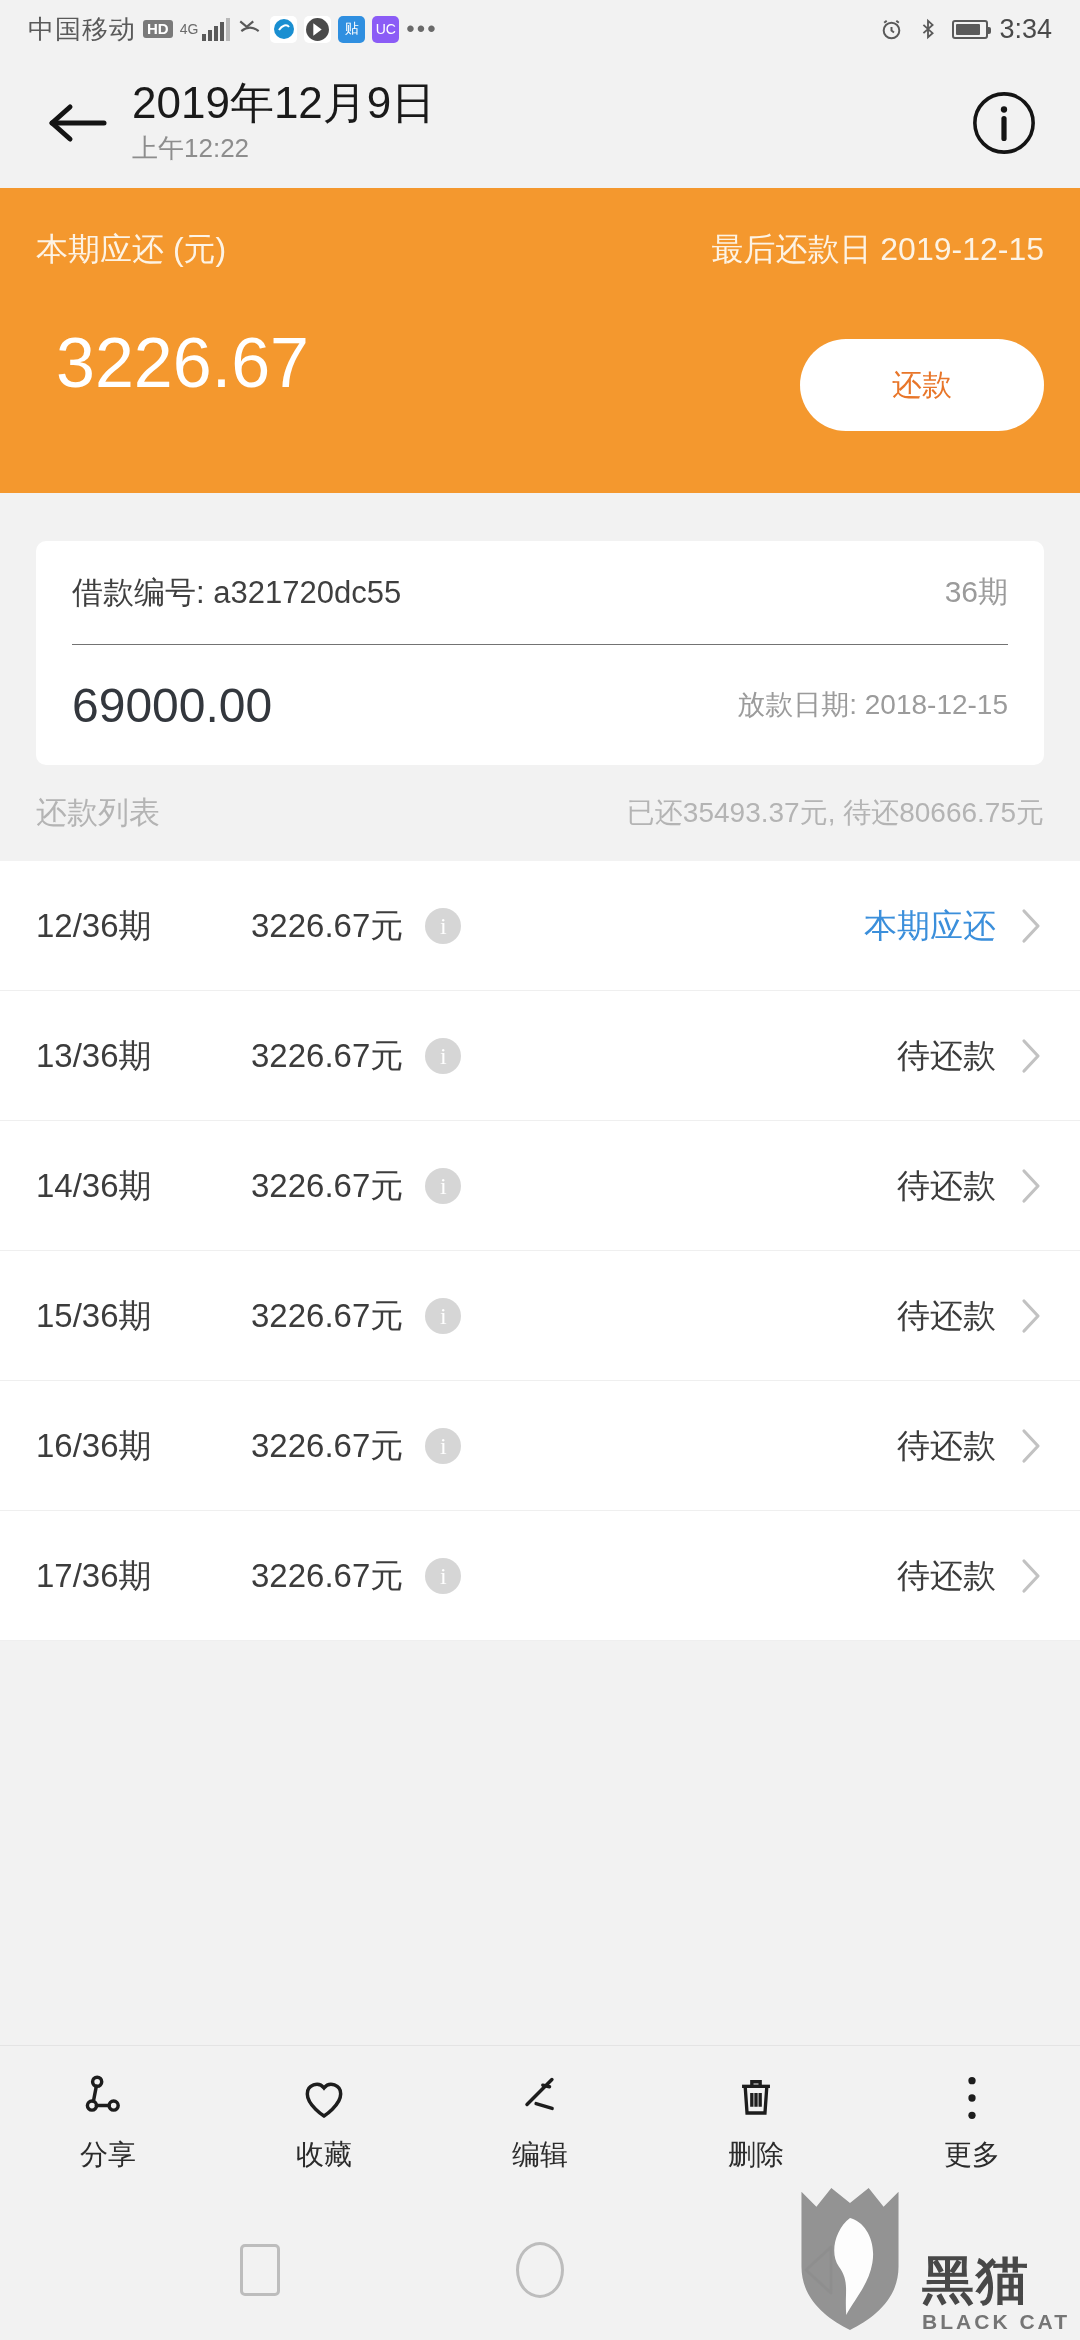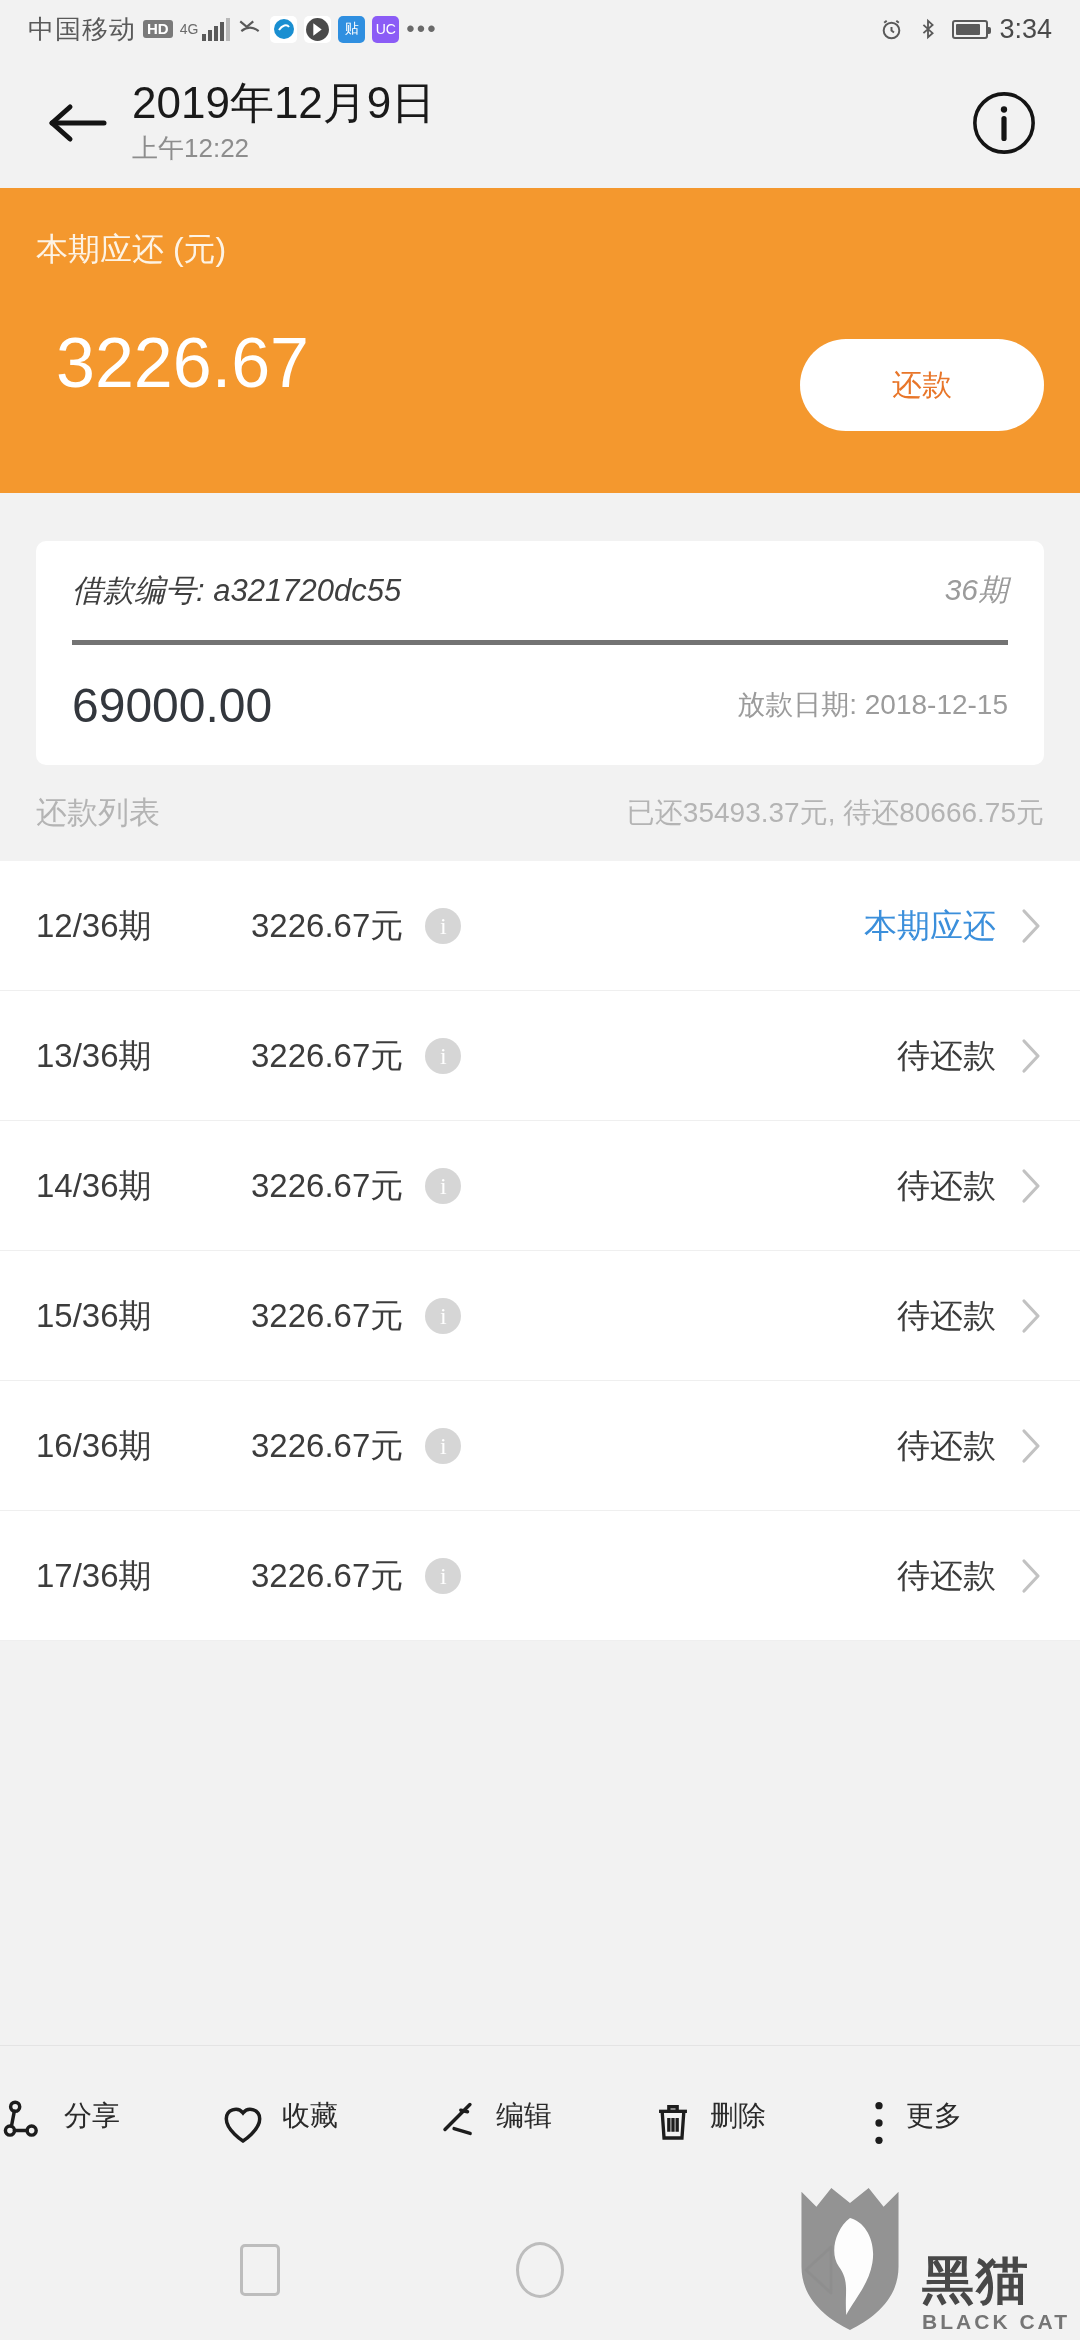--- a/index.html
+++ b/index.html
@@ -70,21 +70,21 @@
     border:none; border-radius:50px; width:244px; height:92px;
     display:flex;align-items:center;justify-content:center;margin-top:45px;
   }
 
   
   .card-wrap{ padding:48px 36px 0 36px; background:#f2f2f2; }
   .card{
     background:#fff; border-radius:10px; padding:0 36px;
   }
   .card-row1{ display:flex; justify-content:space-between; align-items:center;
-    height:104px; border-bottom:5px solid #737373;font-style:italic;}
+    height:104px; border-bottom:1px solid #737373;}
   .card-loanno{ font-size:31px; color:#3f3f3f;}
   .card-terms{ font-size:30px; color:#9b9b9b;}
   .card-row2{ display:flex; justify-content:space-between; align-items:center; height:120px;}
   .card-amount{ font-size:48px; color:#33373d; letter-spacing:0px;}
   .card-date{ font-size:28px; color:#9b9b9b;}
 
   
   .list-head{
     display:flex; justify-content:space-between; align-items:center;
     padding:0 36px; height:96px; background:#f2f2f2;
@@ -114,21 +114,21 @@
   .row-status.current{ color:#3b8fdb; }
   .row-chevron{ margin-left:22px; color:#bfbfbf; display:flex; align-items:center;}
 
   
   .toolbar{
     position:absolute; left:0; right:0; bottom:140px; height:155px;
     background:#f2f2f2; display:flex; align-items:center;
     border-top:1px solid #e4e4e4;
   }
   .tool{
-    flex:1; display:flex; flex-direction:row; gap:12px;
+    flex:1; display:flex; flex-direction:column; align-items:center; gap:12px;
   }
   .tool-icon{ height:52px; display:flex; align-items:center; justify-content:center;}
   .tool-label{ font-size:28px; color:#2b2b2b;}
 
   
   .navbar{
     position:absolute;left:0;right:0;bottom:0;height:140px;background:#f2f2f2;
     display:flex;align-items:center;justify-content:space-around;padding:0 120px;
   }
   .nav-btn{width:90px;height:90px;display:flex;align-items:center;justify-content:center;}
@@ -220,20 +220,21 @@
       <circle cx="12" cy="12" r="10.6"></circle>
       <circle cx="12" cy="7.1" r="1.15" fill="#141414" stroke="none"></circle>
       <path d="M12 10.4v7.2" stroke-width="1.9" stroke-linecap="round"></path>
     </svg>
   </div>
 </div>
 
 <div class="banner">
   <div class="banner-top">
     <span class="banner-label">本期应还 (元)</span>
+    <span class="banner-due">最后还款日 2019-12-15</span>
   </div>
   <div class="banner-bottom">
     <span class="banner-amount">3226.67</span>
     <button class="repay-btn">还款</button>
   </div>
 </div>
 
 <div class="card-wrap">
   <div class="card">
     <div class="card-row1">

